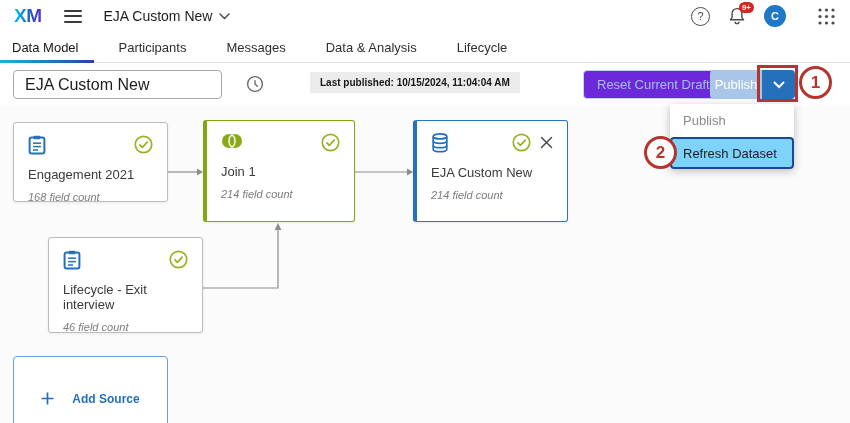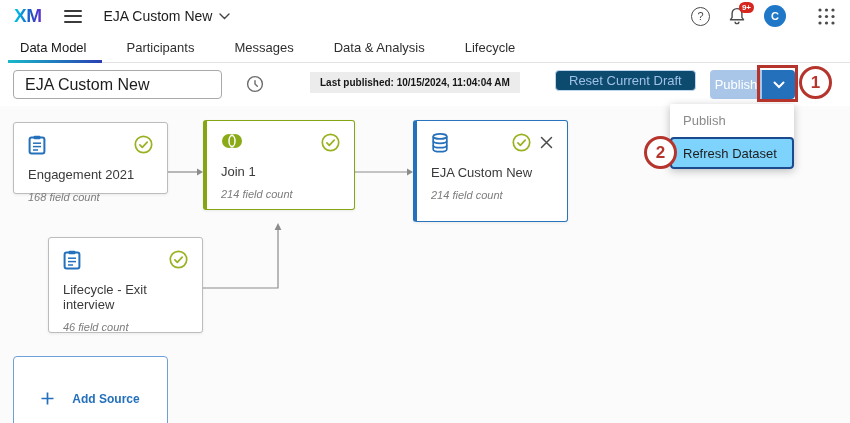--- a/index.html
+++ b/index.html
@@ -20,38 +20,38 @@
   .help-ic { width:19px; height:19px; border:1.4px solid #4b4b4b; border-radius:50%;
              display:flex; align-items:center; justify-content:center; font-size:11px; color:#4b4b4b; }
   .bell-wrap { position:relative; width:20px; height:20px; }
   .badge { position:absolute; top:-4px; right:-7px; background:#d6261e; color:#fff;
            font-size:8px; font-weight:700; padding:1.5px 3px; border-radius:8px; line-height:1; }
   .avatar { width:22px; height:22px; border-radius:50%; background:#1f77c8; color:#fff;
             font-size:11px; font-weight:700; display:flex; align-items:center; justify-content:center; }
   .grid-ic { margin-left:14px; }
 
   
-  .tabbar { position:absolute; top:32px; left:8px; right:0; height:31px; background:#fff;
+  .tabbar { position:absolute; top:32px; left:0; right:0; height:31px; background:#fff;
             border-bottom:1px solid #e2e2e2; display:flex; align-items:stretch; padding-left:12px; }
   .tab { font-size:13px; color:#2f2f2f; margin-right:40px; display:flex; align-items:center;
          position:relative; cursor:pointer; white-space:nowrap; }
   .tab.active { color:#161616; }
   .tab.active::after { content:''; position:absolute; left:-12px; right:-16px; bottom:-1px; height:3px;
                        background:linear-gradient(90deg,#18b9c9,#2a3fb4); }
 
   
   .toolbar { position:absolute; top:63px; left:0; right:0; height:43px; background:#fff; }
   .name-input { position:absolute; left:13px; top:7px; width:209px; height:29px;
                 border:1px solid #a9a9a9; border-radius:4px; padding:0 11px;
                 font-size:16px; color:#1d1d1d; font-family:"Liberation Sans",sans-serif; background:#fff; }
   .clock { position:absolute; left:246px; top:12px; }
   .pub-badge { position:absolute; left:310px; top:9px; background:#ececec; color:#161616;
                font-size:10px; font-weight:700; padding:5px 10px; white-space:nowrap; }
-  .reset-btn { position:absolute; left:555px; top:7px; height:21px; padding:0 13px;
-               background:#0c4a6e; border:1px solid #bdd5ef; border-radius:4px;
+  .reset-btn { position:absolute; left:583px; top:7px; height:29px; padding:0 13px;
+               background:#6d28d9; border:1px solid #bdd5ef; border-radius:4px;
                color:#9fc1e6; font-size:13px; font-family:"Liberation Sans",sans-serif; cursor:pointer; }
   .pub-group { position:absolute; left:710px; top:7px; height:29px; display:flex; }
   .pub-main { width:52px; background:#a9c6e9; color:#fff; font-size:13px; border:none;
               border-radius:4px 0 0 4px; cursor:pointer; font-family:"Liberation Sans",sans-serif; }
   .pub-caret { width:33px; background:#2470bb; border:none; border-radius:0 4px 4px 0;
                display:flex; align-items:center; justify-content:center; cursor:pointer; }
   .anno-rect { position:absolute; left:757px; top:2px; width:41px; height:37px;
                border:3px solid #b5342c; pointer-events:none; z-index:30; }
   .anno-circle { position:absolute; width:33px; height:33px; border:3.5px solid #b5342c;
                  border-radius:50%; background:#fff; color:#b5342c; font-size:17px; font-weight:600;
@@ -68,22 +68,22 @@
                       color:#1d1d1d; height:32px; padding:0 11px; }
 
   
   .canvas { position:absolute; top:106px; left:0; right:0; bottom:0; background:#fbfbfb; overflow:hidden; }
   .wires { position:absolute; left:0; top:0; z-index:0; }
   .node { position:absolute; background:#fff; border:1px solid #bcbcbc; border-radius:3px;
           box-shadow:0 1px 3px rgba(0,0,0,0.07); padding:12px 14px; z-index:1; cursor:pointer; }
   .node-head { display:flex; justify-content:space-between; align-items:flex-start; }
   .node-title { margin-top:12px; font-size:13px; color:#3a3a3a; }
   .node-sub { margin-top:9px; font-size:11px; color:#7c7c7c;font-style:italic; }
-  .n-engagement { left:13px; top:16px; width:155px; height:72px; }
-  .n-join { left:203px; top:14px; width:152px; height:90px; border-color:#85a613; border-left:4px solid #85a613; }
+  .n-engagement { left:13px; top:16px; width:155px; height:80px; }
+  .n-join { left:203px; top:14px; width:152px; height:102px; border-color:#85a613; border-left:4px solid #85a613; }
   .n-output { left:413px; top:14px; width:155px; height:102px; border-color:#2874bd; border-left:4px solid #2470bb; }
   .n-lifecycle { left:13px; top:131px; width:155px; height:96px;margin-left:35px; }
   .n-add { left:13px; top:250px; width:155px; height:85px; border:1px solid #6f9fd8; border-radius:4px;
            background:#fff; box-shadow:none; display:flex; align-items:center; justify-content:center; }
   .add-label { color:#2470bb; font-size:12px; font-weight:700; display:flex; align-items:center; gap:18px; }
   .status-icons { display:flex; align-items:center; gap:9px; }
 </style>
 </head>
 <body>
 

